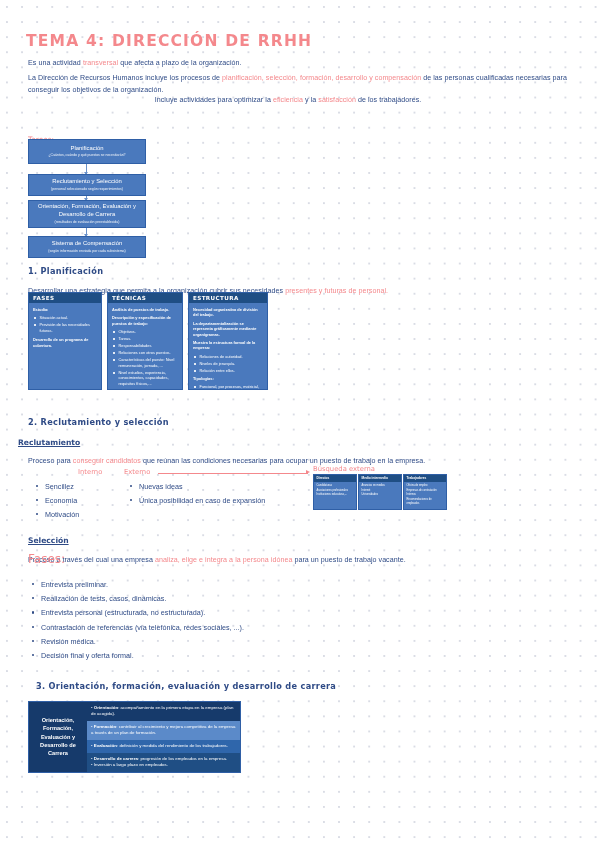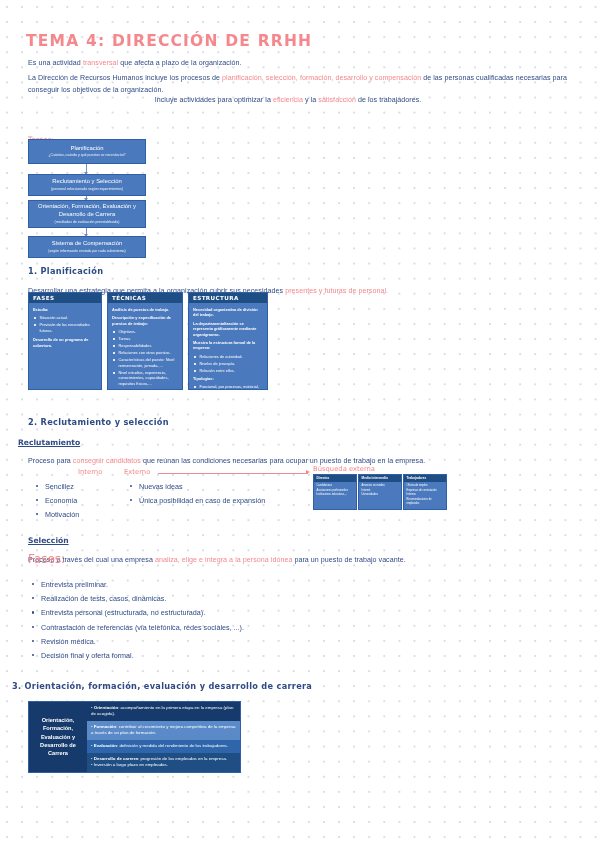--- a/index.html
+++ b/index.html
@@ -269,21 +269,21 @@
 
   <div class="bul" style="left:30px;top:578px;width:330px;line-height:14.2px;">
     <div>Entrevista preliminar.</div>
     <div>Realización de tests, casos, dinámicas.</div>
     <div>Entrevista personal (estructurada, no estructurada).</div>
     <div>Contrastación de referencias (vía telefónica, redes sociales, ...).</div>
     <div>Revisión médica.</div>
     <div>Decisión final y oferta formal.</div>
   </div>
 
-  <div class="secthead" style="left:12px;top:681px;">3. Orientación, formación, evaluación y desarrollo de carrera</div>
+  <div class="secthead" style="left:36px;top:681px;">3. Orientación, formación, evaluación y desarrollo de carrera</div>
 
   <div id="ofed">
     <div class="lft">Orientación, Formación, Evaluación y Desarrollo de Carrera</div>
     <div class="rgt">
       <div class="r r0">
         <span>•&nbsp;</span><b>Orientación</b><span>: acompañamiento en la primera etapa en la empresa (plan de acogida).</span>
       </div>
       <div class="r r1">
         <span>•&nbsp;</span><b>Formación</b><span>: contribuir al crecimiento y mejora competitiva de la empresa a través de un plan de formación.</span>
       </div>

